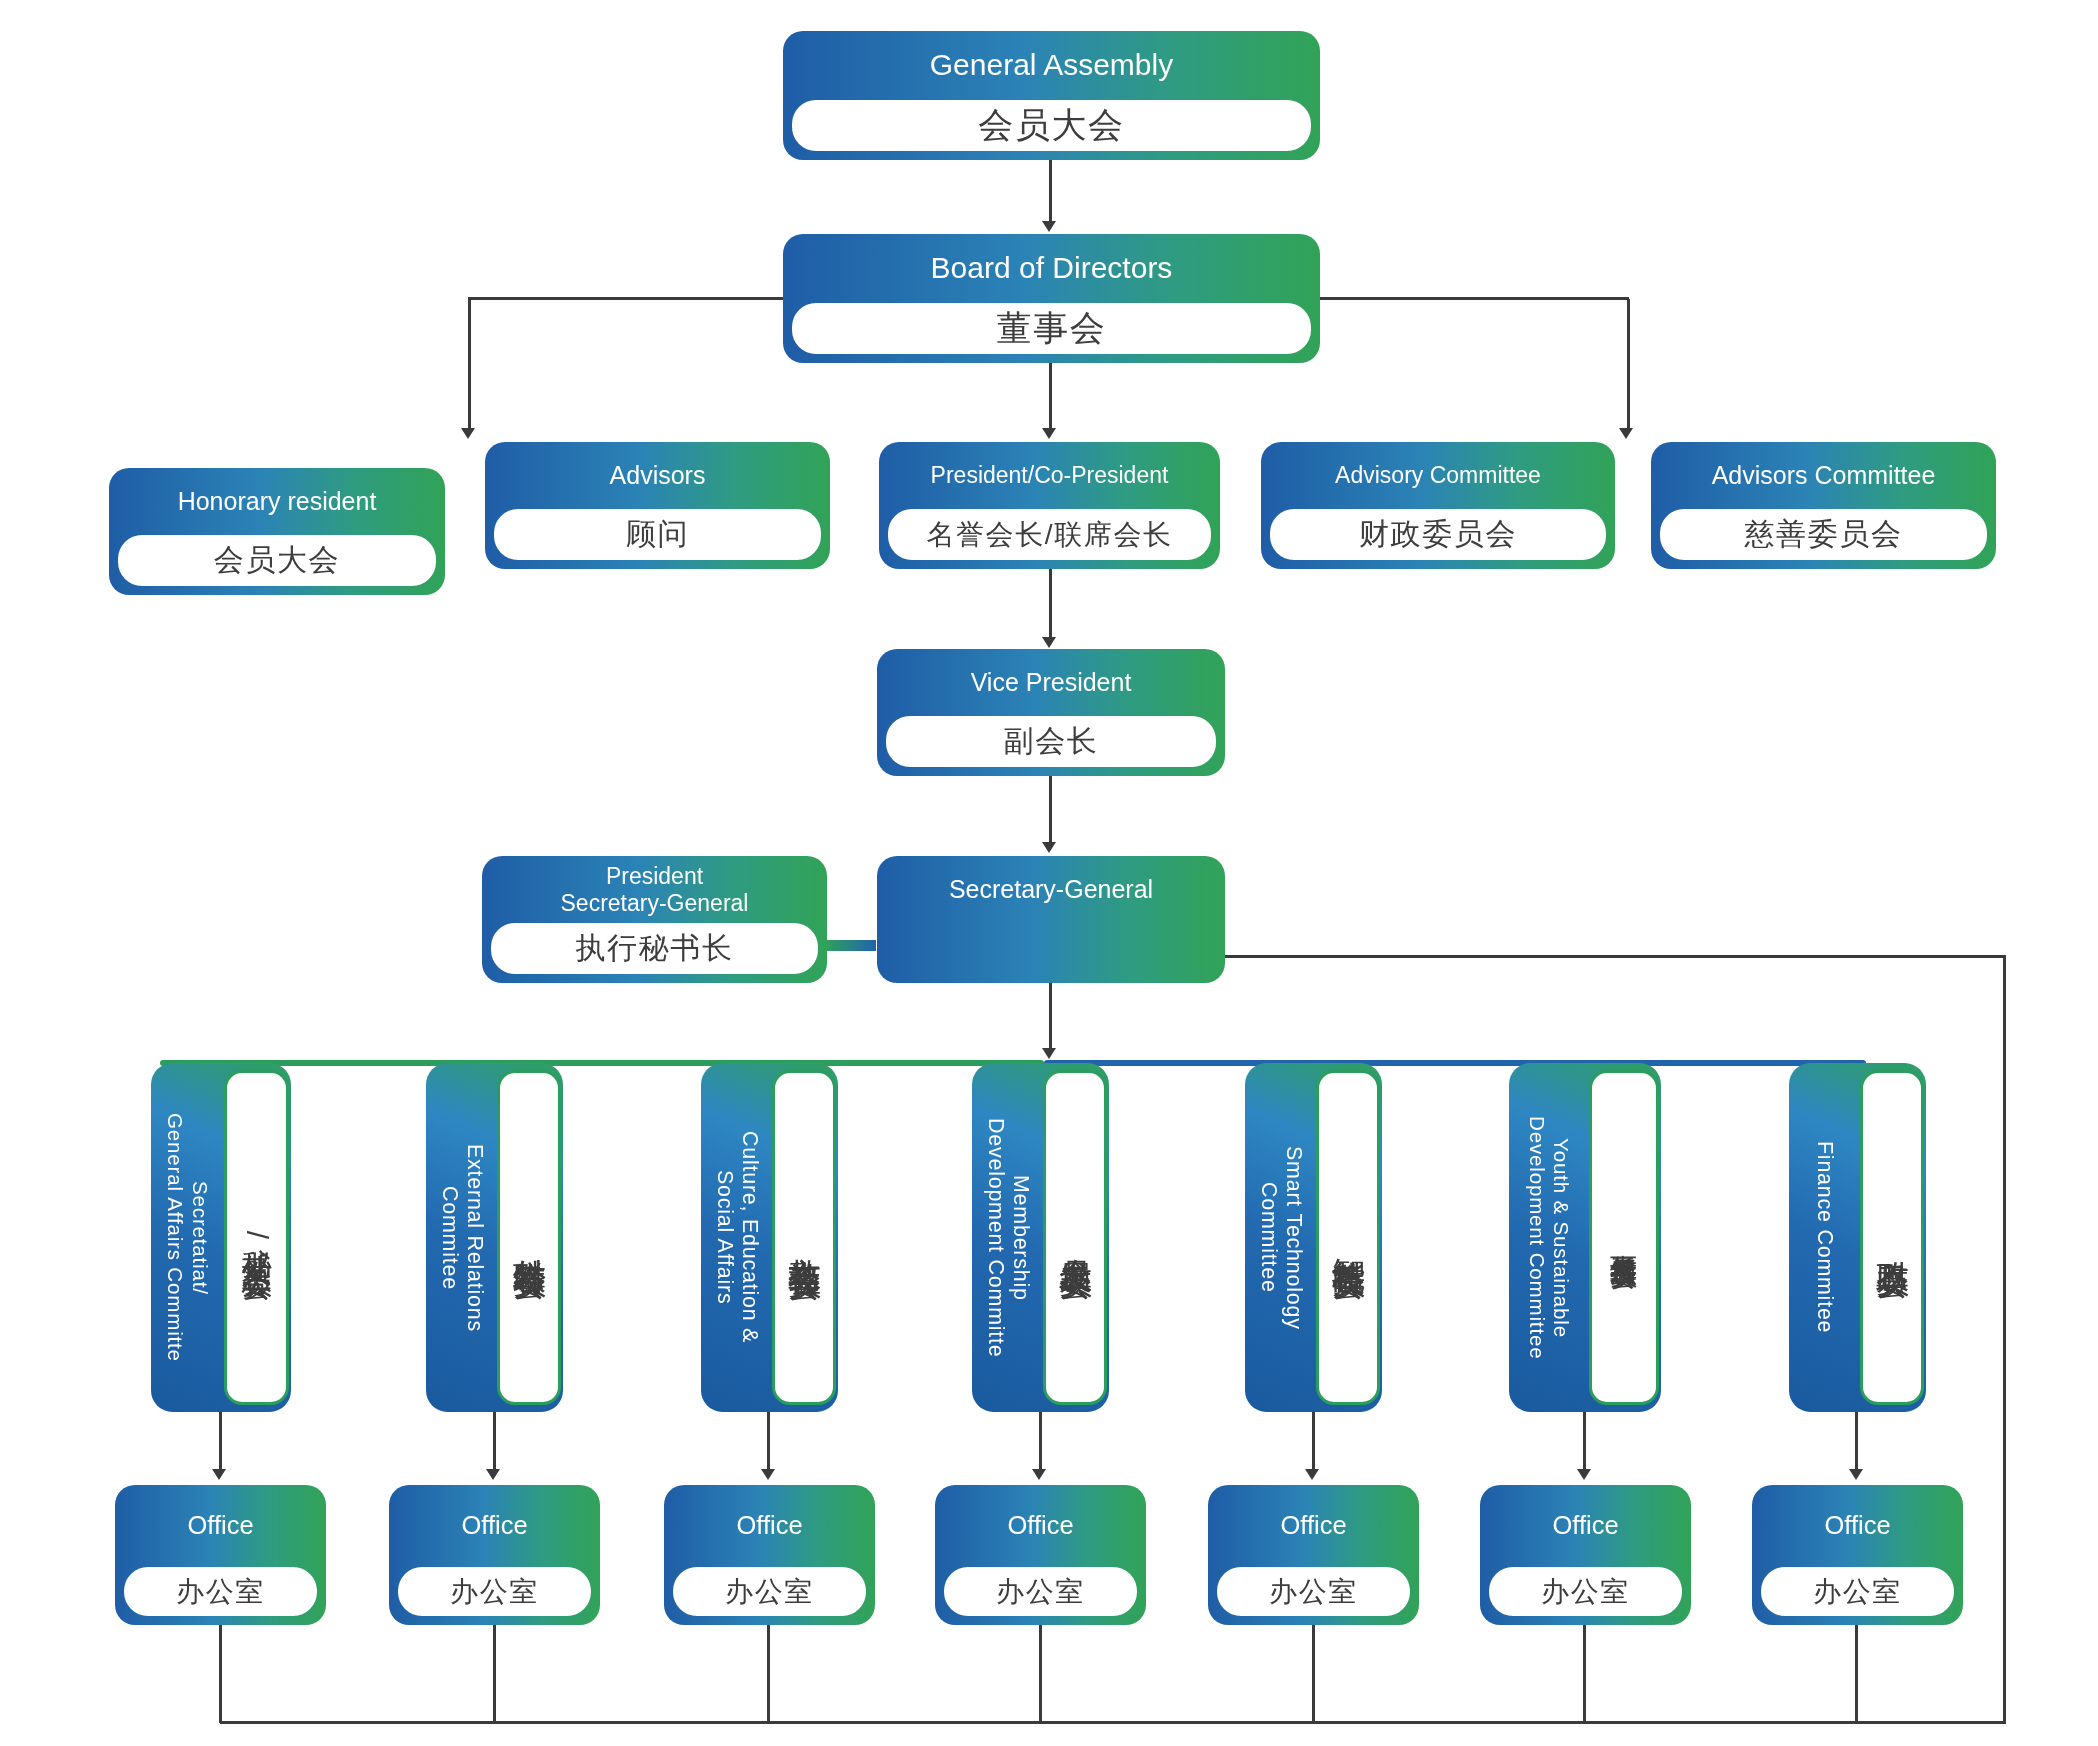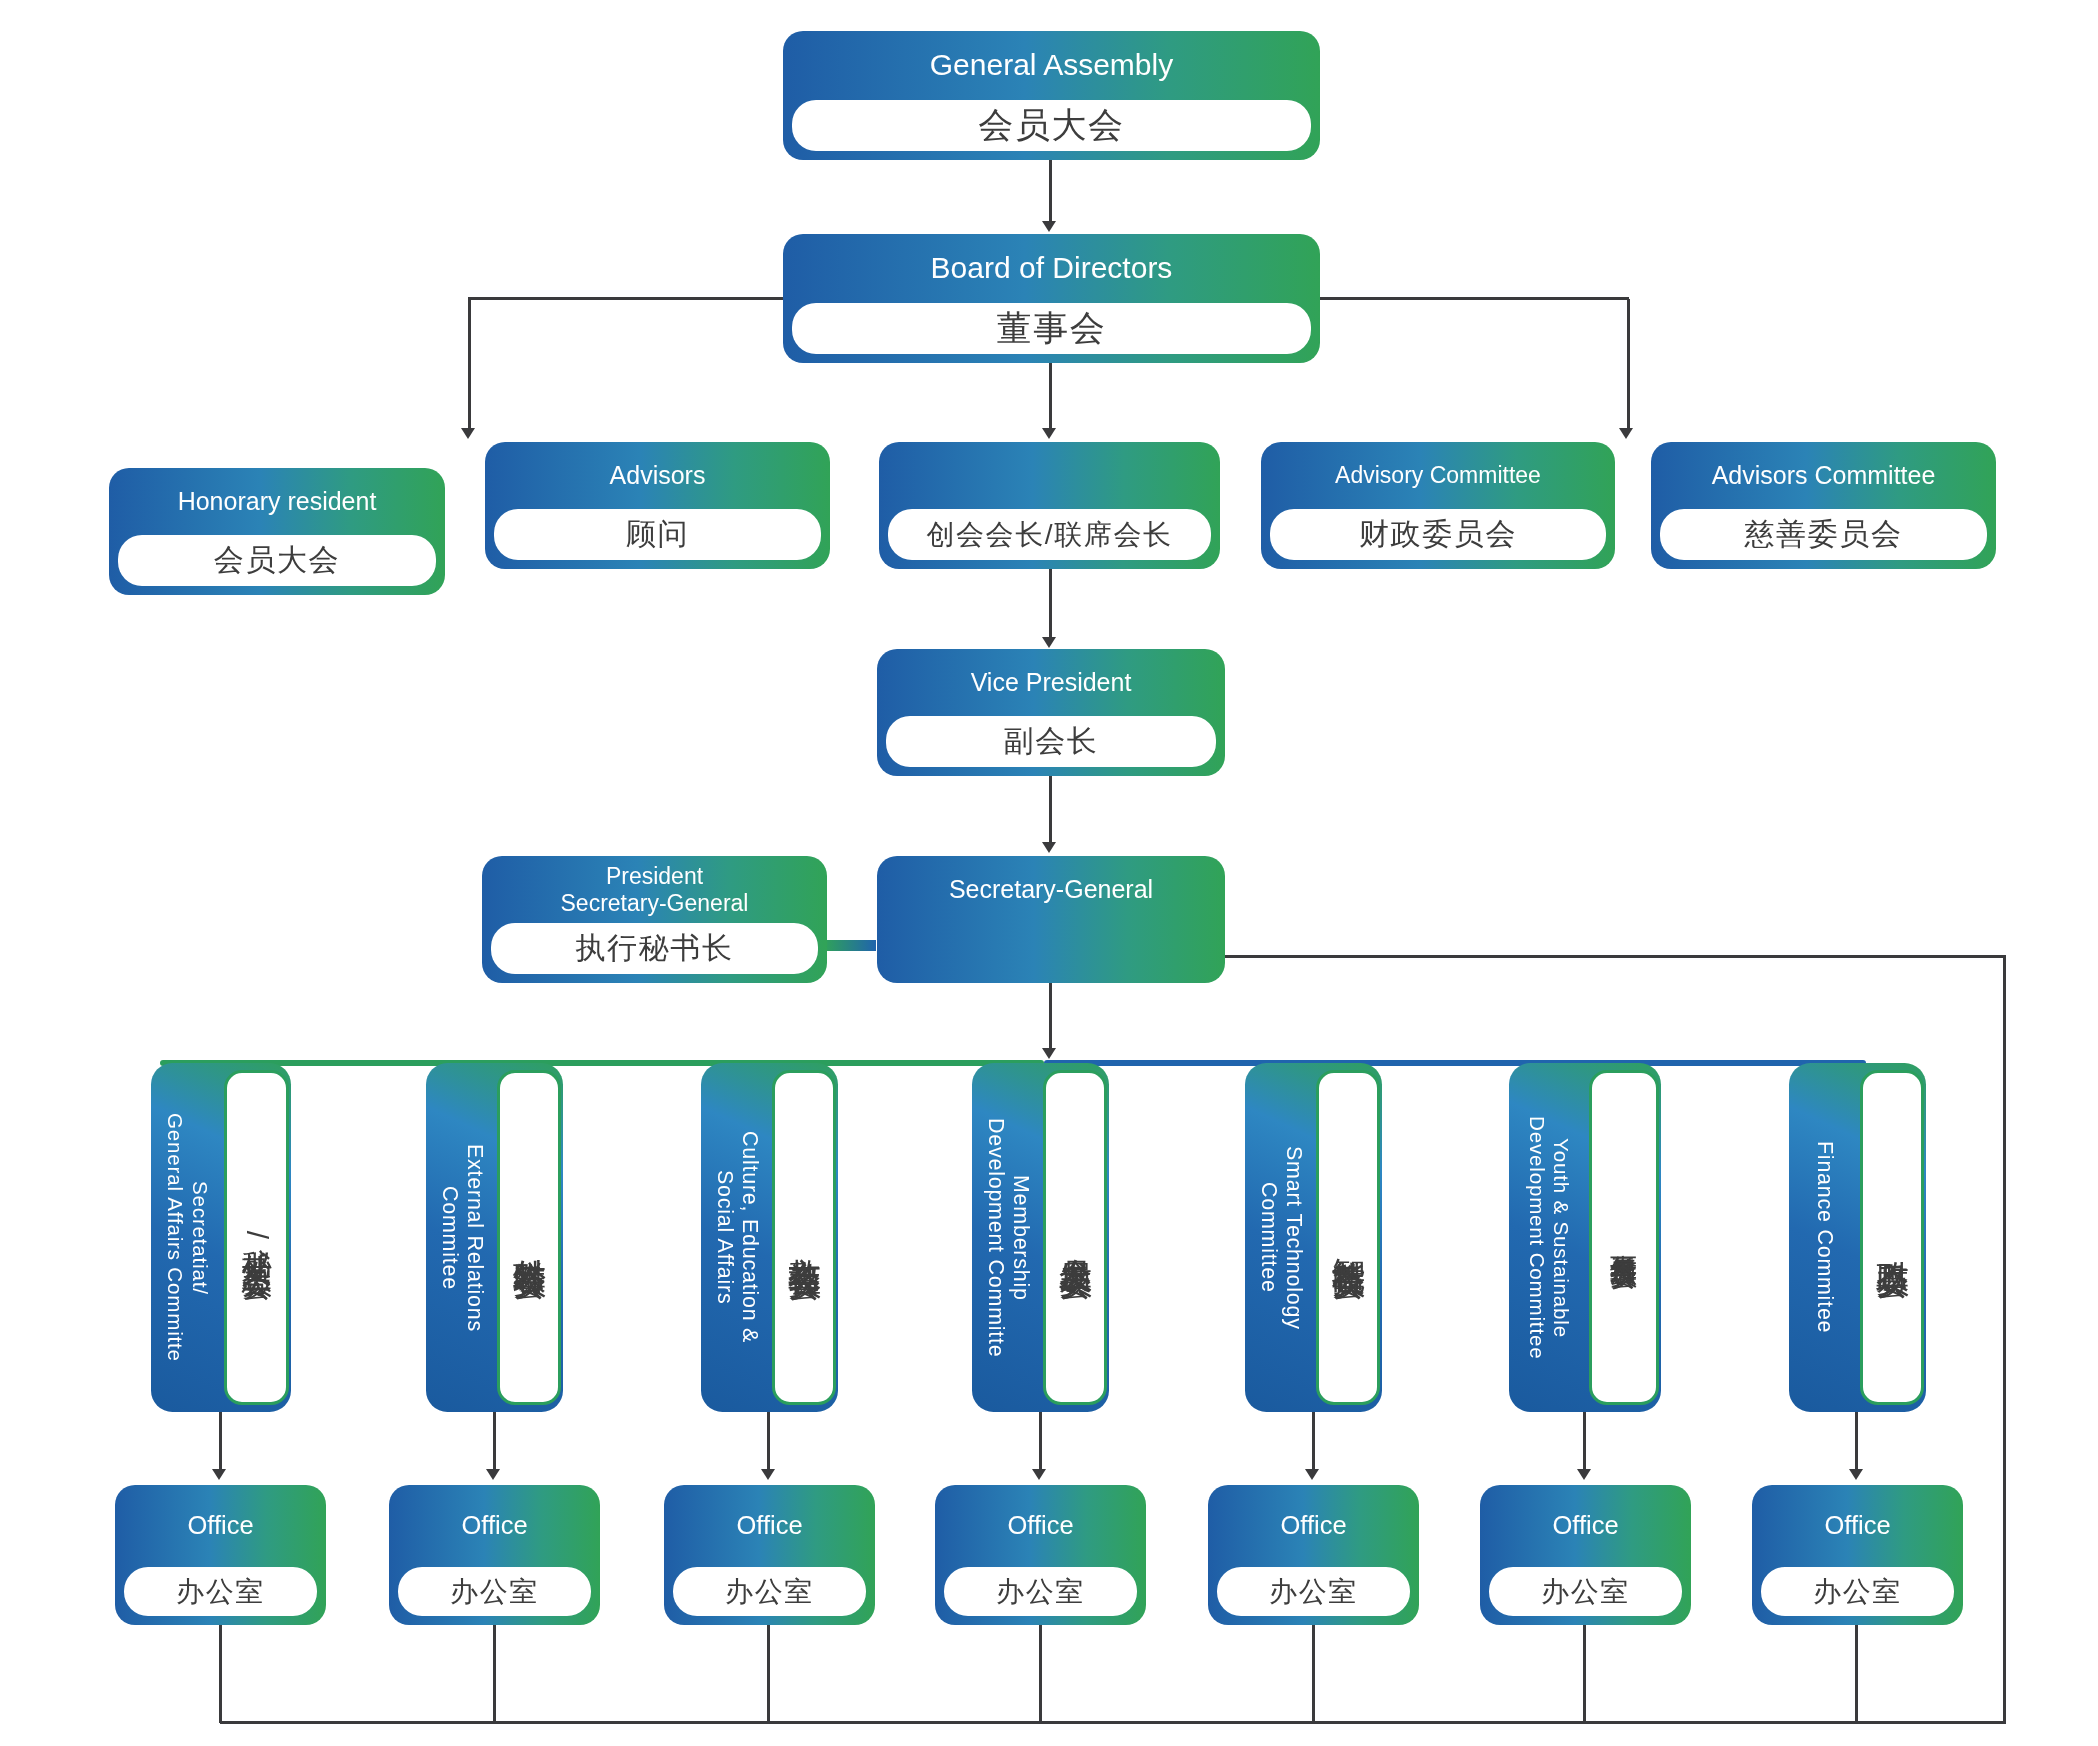--- a/index.html
+++ b/index.html
@@ -113,21 +113,22 @@
     <div class="en">Honorary resident</div>
     <div class="zh">会员大会</div>
   </div>
 
   <div class="hbox md" style="left:485px;top:442px;width:345px;height:127px;">
     <div class="en">Advisors</div>
     <div class="zh">顾问</div>
   </div>
 
   <div class="hbox md" style="left:879px;top:442px;width:341px;height:127px;">
-    <div class="zh" style="font-size:28px;">创会会长/联席会长</div>
+    <div class="en" style="font-size:23px;">President/Co-President</div>
+    <div class="zh" style="font-size:28px;">名誉会长/联席会长</div>
   </div>
 
   <div class="hbox md" style="left:1261px;top:442px;width:354px;height:127px;">
     <div class="en" style="font-size:23px;">Advisory Committee</div>
     <div class="zh">财政委员会</div>
   </div>
 
   <div class="hbox md" style="left:1651px;top:442px;width:345px;height:127px;">
     <div class="en">Advisors Committee</div>
     <div class="zh">慈善委员会</div>

